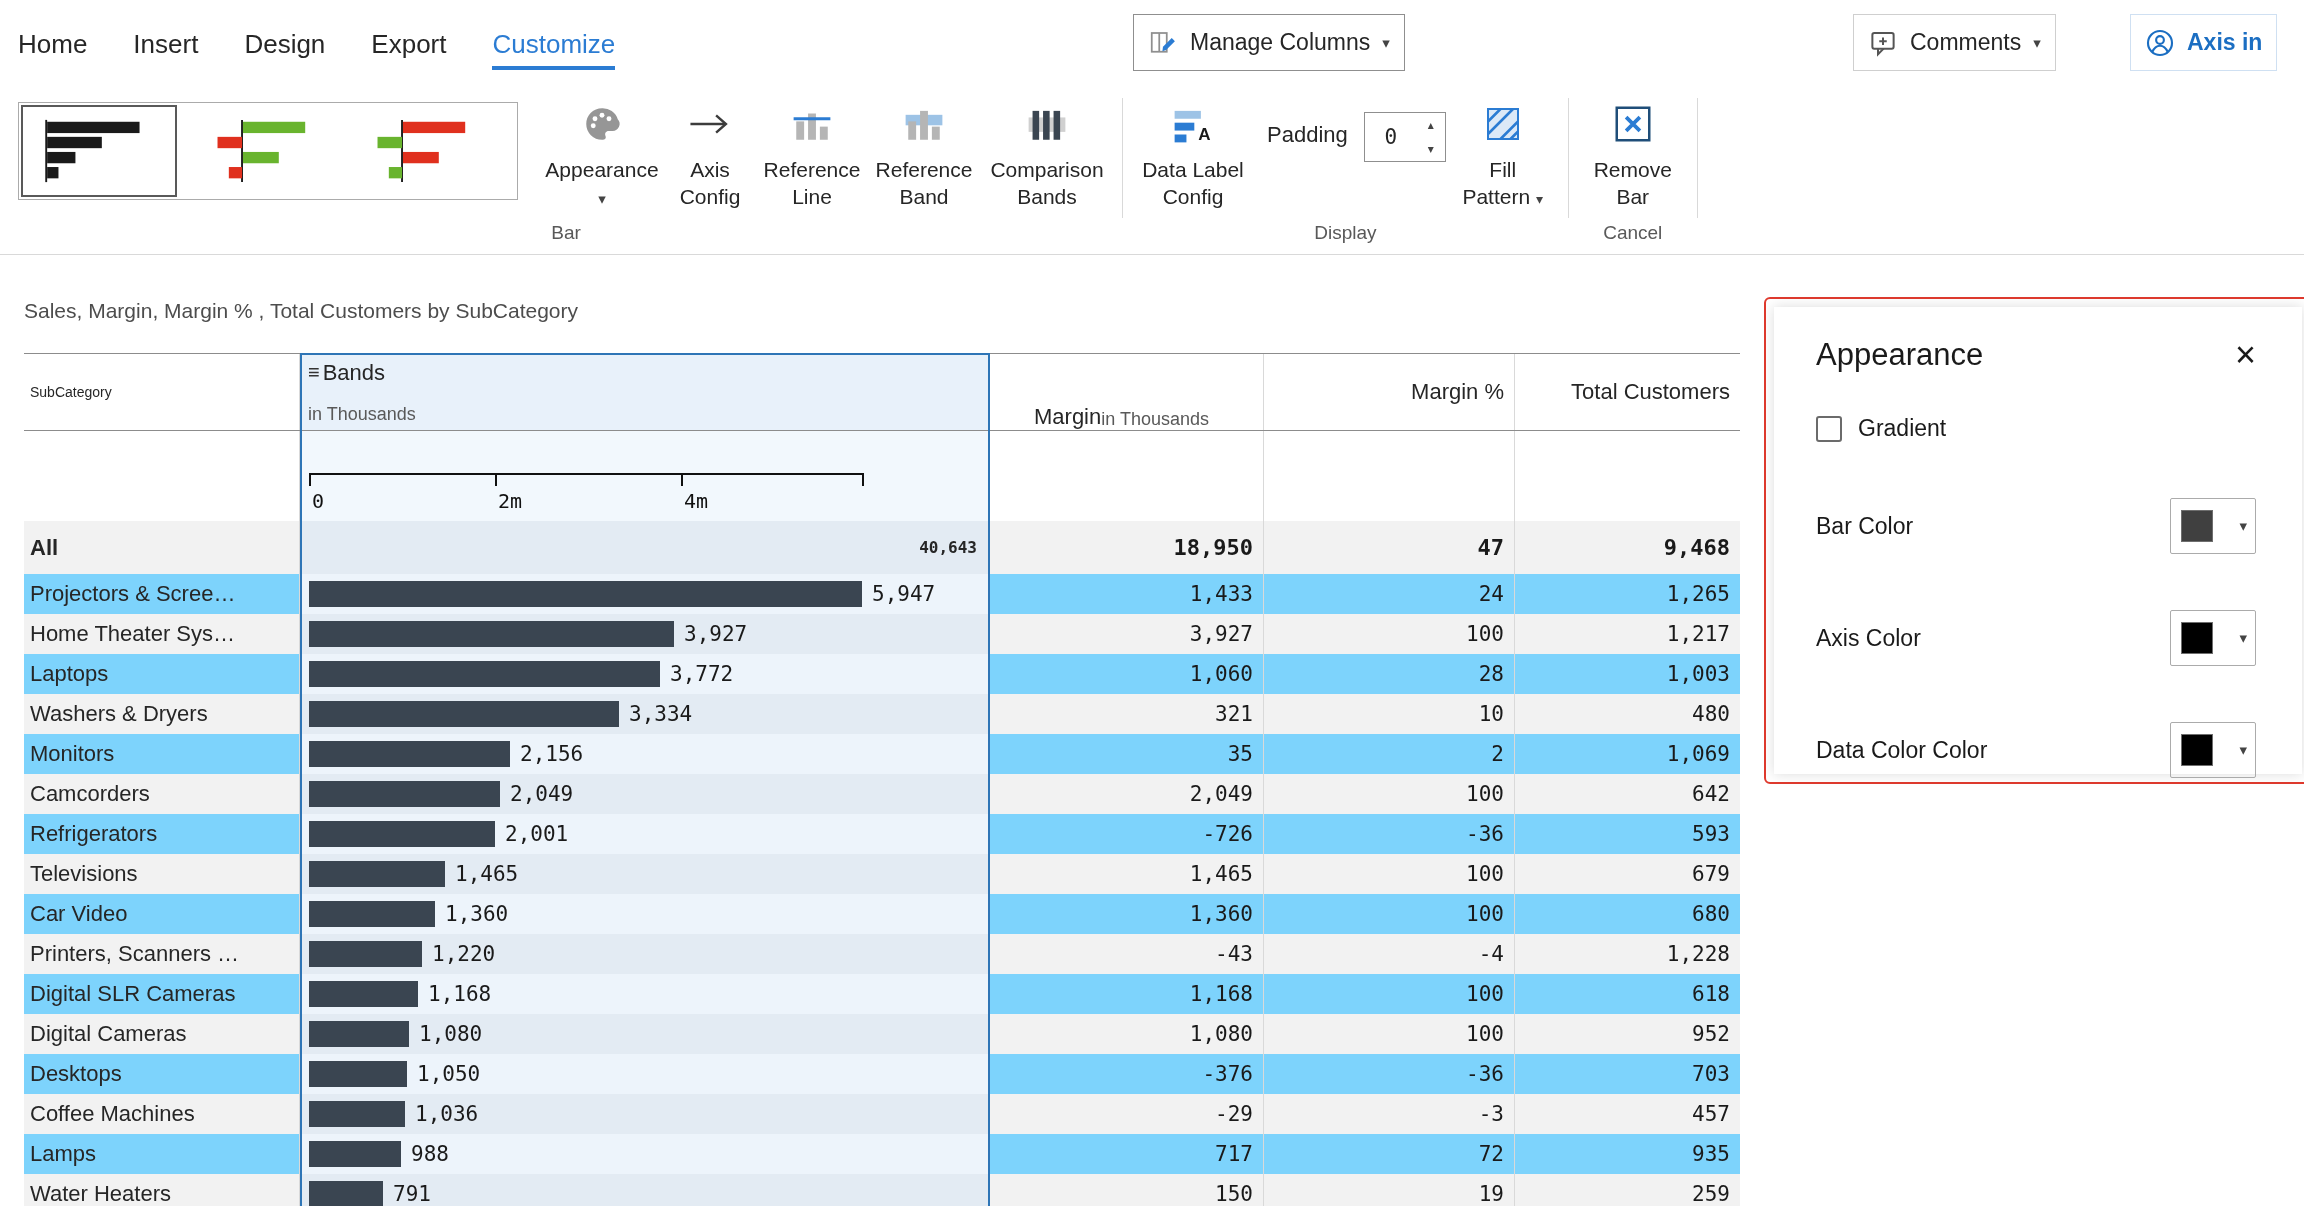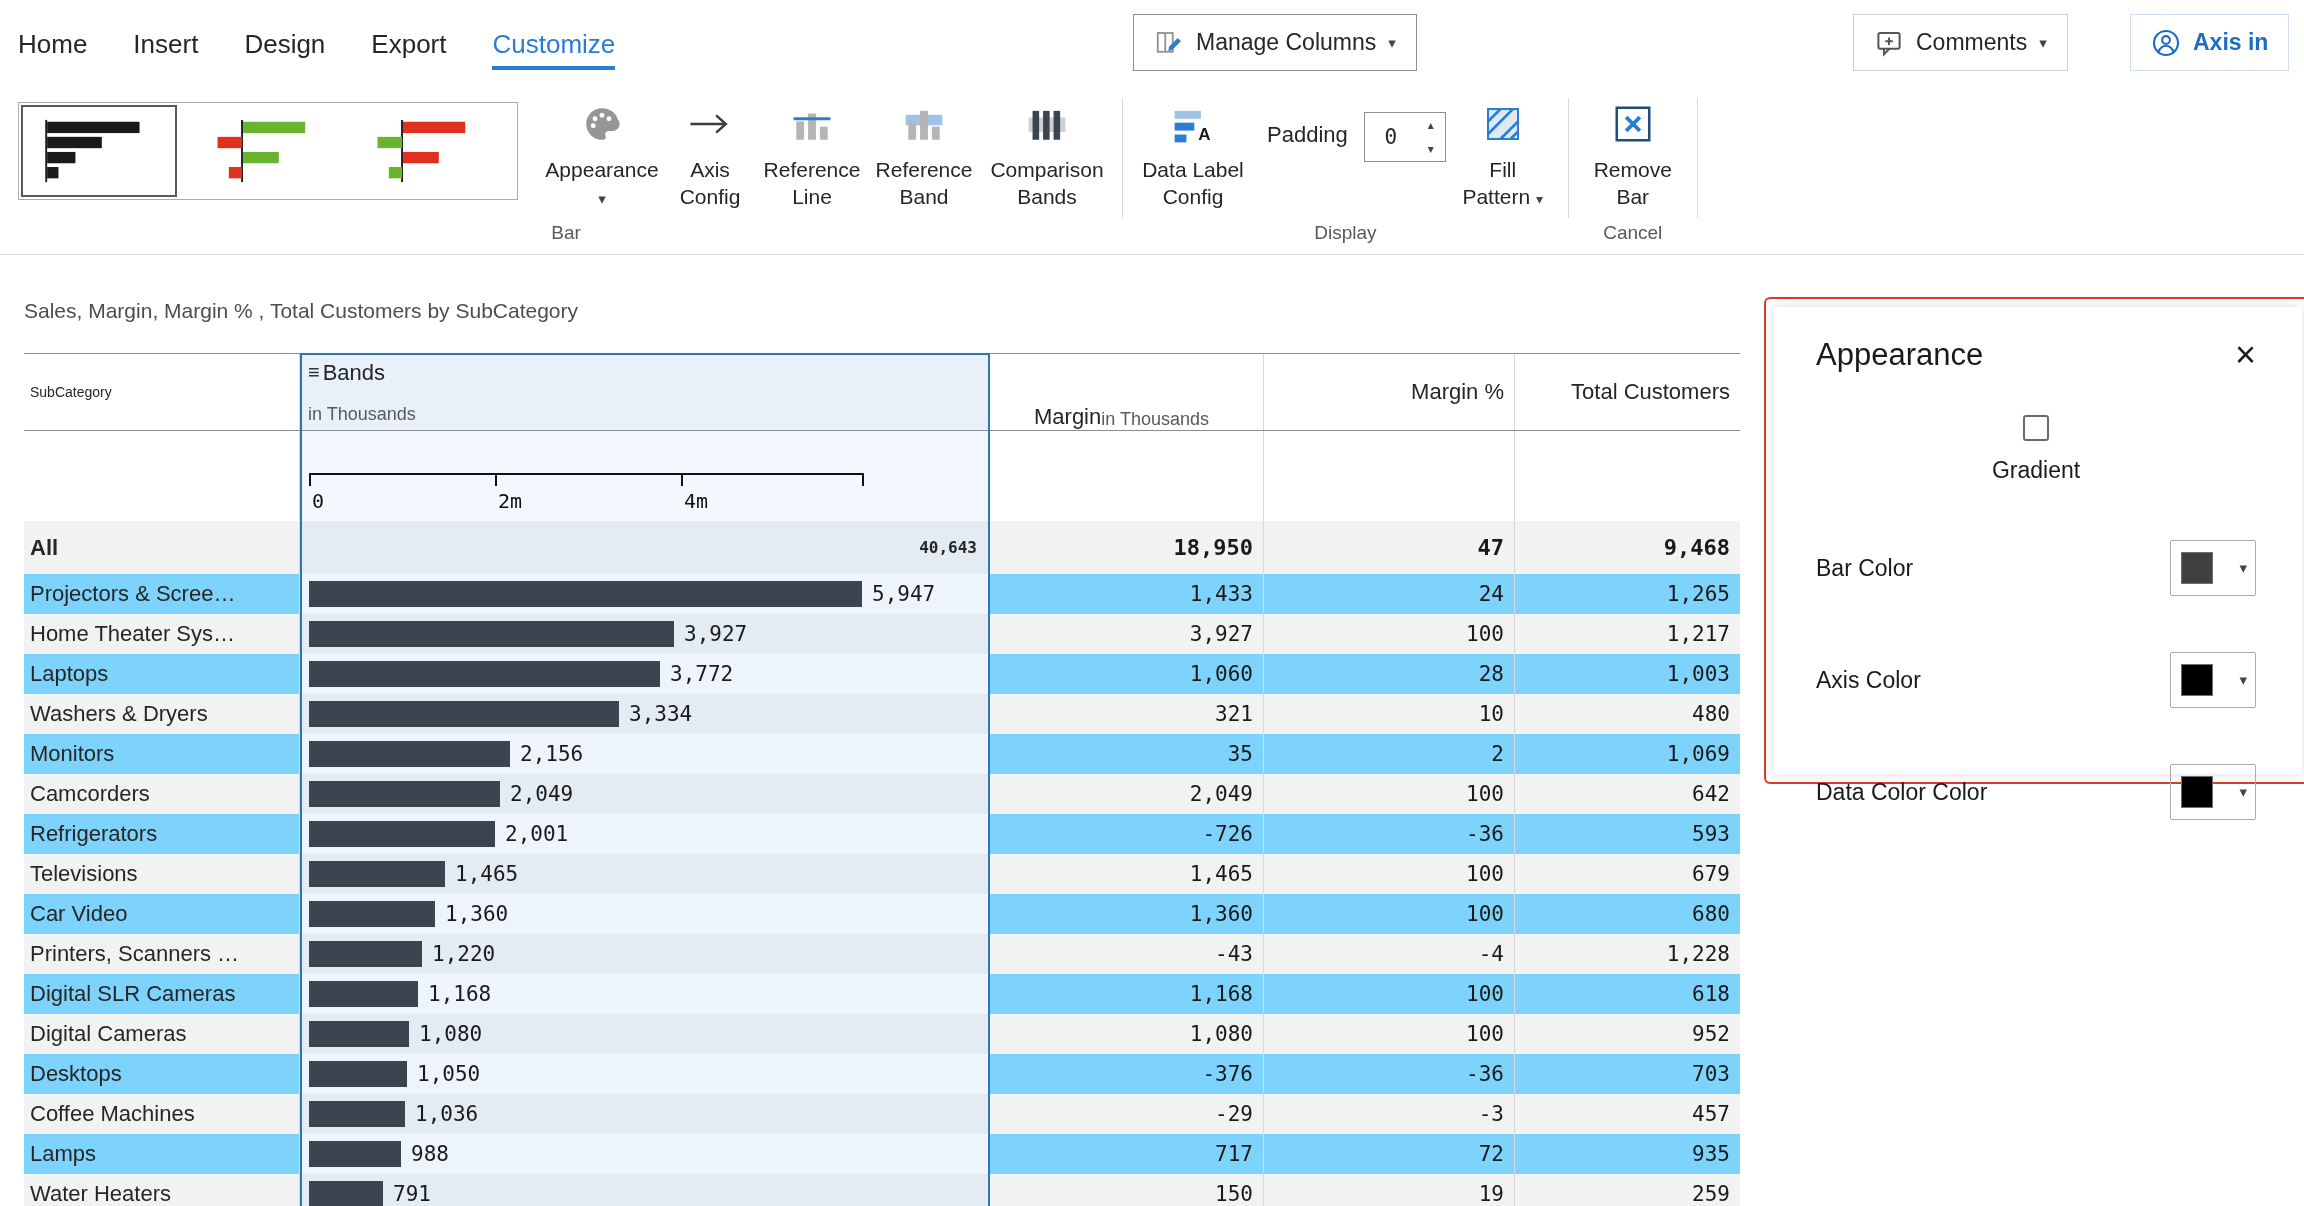--- a/index.html
+++ b/index.html
@@ -7,21 +7,21 @@
               font-family:"Liberation Sans",sans-serif; color:#262626; }
 
   
   .topbar { position:relative; height:86px; background:#fff; }
   .menu { display:flex; align-items:flex-end; height:100%; padding:0 0 16px 18px; }
   .menu-item { font-size:26px; color:#262626; margin-right:46px; padding-bottom:6px;
                border-bottom:4px solid transparent; cursor:default; }
   .menu-item.active { color:#2b7cd3; border-bottom-color:#2b7cd3; }
 
   .topbtn { position:absolute; top:14px; height:57px; display:flex; align-items:center;
-            gap:12px; background:#fff; border:1px solid #8f8f8f; padding:0 20px; font-size:23px; }
+            gap:12px; background:#fff; border:1px solid #8f8f8f; padding:0 14px; font-size:23px; }
   .manage-btn { left:1133px; }
   .comments-btn { left:1853px; border-color:#cfcfcf; }
   .signin-btn { left:2130px; border-color:#cfe0f2; color:#1b6ec2; font-weight:bold; }
   .chev { font-size:15px; color:#444; }
   .topbtn svg { display:block; }
 
   
   .ribbon { height:169px; border-bottom:1px solid #d9d9d9; display:flex;
             align-items:stretch; padding-left:18px; background:#fff; }
   .rgroup { display:flex; flex-direction:column; }
@@ -108,21 +108,21 @@
                    border:2px solid #2e75b6; pointer-events:none; z-index:5; }
 
   
   .appearance-panel { position:absolute; left:1764px; top:297px; width:548px; height:487px;
                       border:2px solid #df3a2e; border-radius:6px; background:#fff; z-index:10; }
   .panel-inner { position:absolute; inset:8px; background:#fff; box-shadow:0 0 12px rgba(0,0,0,.14);
                  padding:30px 46px 0 42px; }
   .panel-header { display:flex; justify-content:space-between; align-items:center; }
   .panel-title { font-size:31px; font-weight:normal; color:#1a1a1a; }
   .panel-close { font-size:36px; color:#1a1a1a; line-height:1; cursor:default; }
-  .gradient-row { display:flex; align-items:center; gap:16px; margin-top:42px;flex-direction:column; }
+  .gradient-row { display:flex; align-items:center; gap:16px; margin-top:42px; }
   .checkbox { width:26px; height:26px; border:2px solid #6b6b6b; border-radius:3px; background:#fff; }
   .gradient-label { font-size:23px; color:#1a1a1a; }
   .field-row { display:flex; align-items:center; justify-content:space-between; margin-top:56px; }
   .field-label { font-size:23px; color:#1a1a1a; }
   .swatch-select { width:86px; height:56px; border:1px solid #ababab; border-radius:2px;
                    display:flex; align-items:center; justify-content:space-between; padding:0 8px 0 10px; }
   .swatch { width:32px; height:32px; border:1px solid #6e6e6e; }
   .swatch-chev { font-size:15px; color:#444; }
 </style>
 </head>

